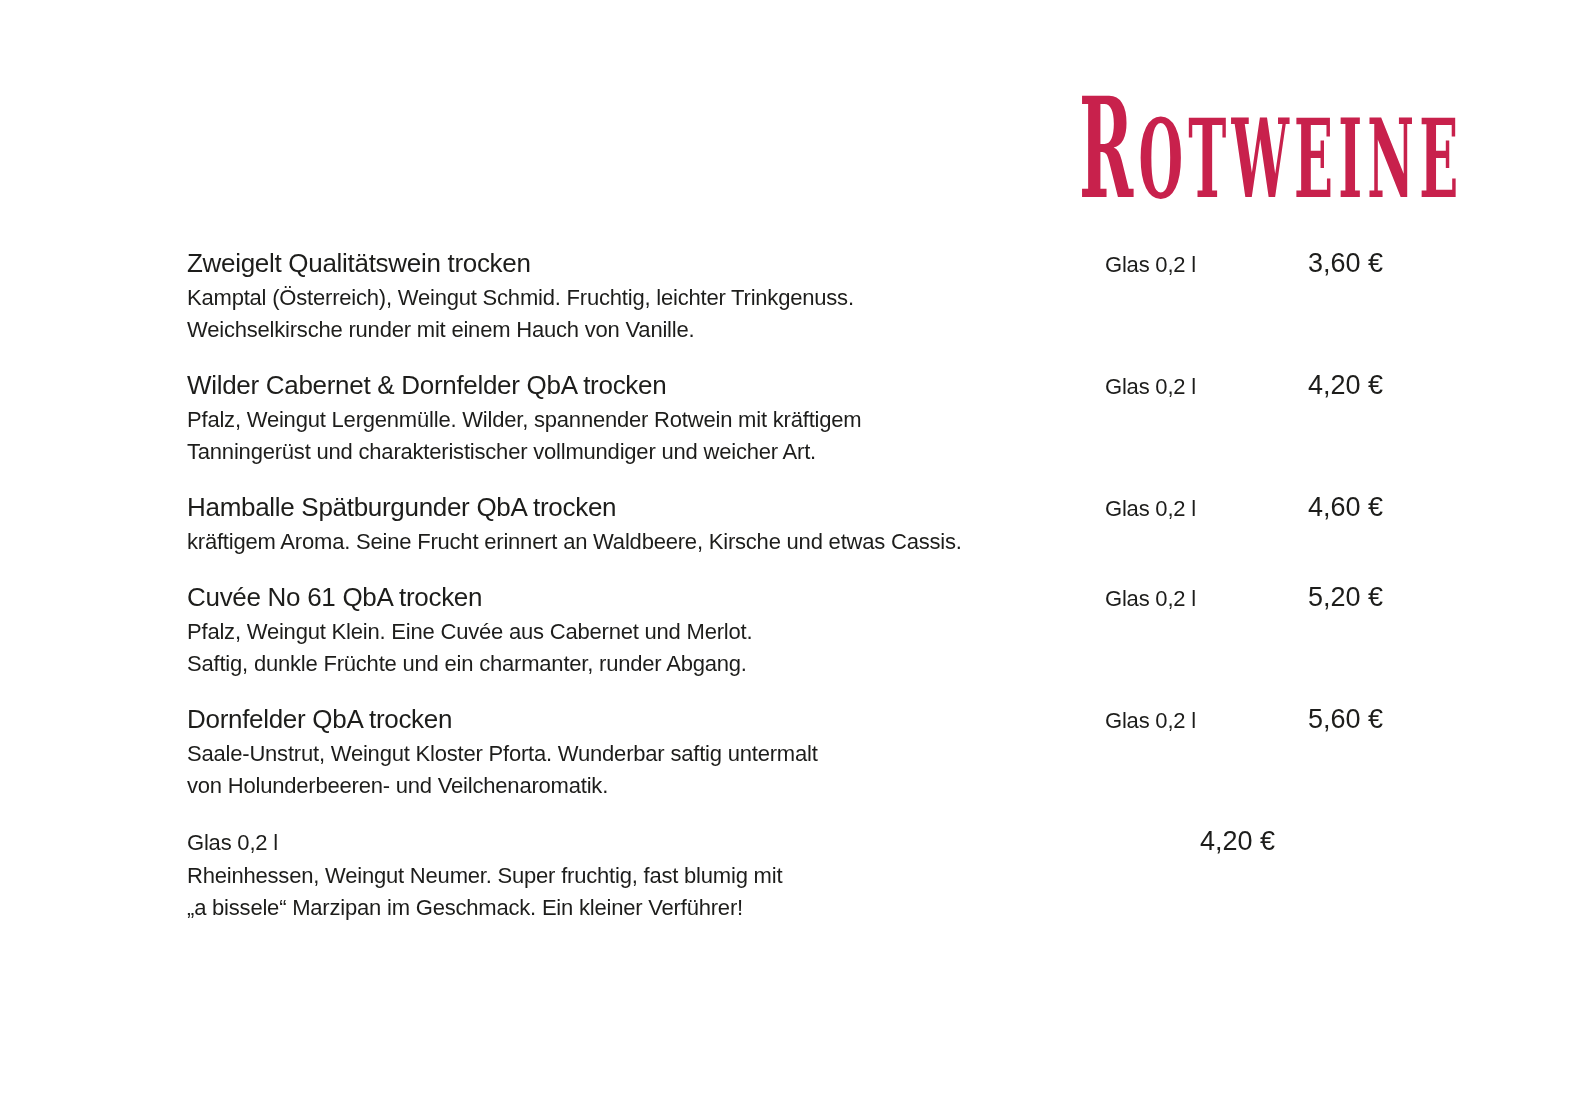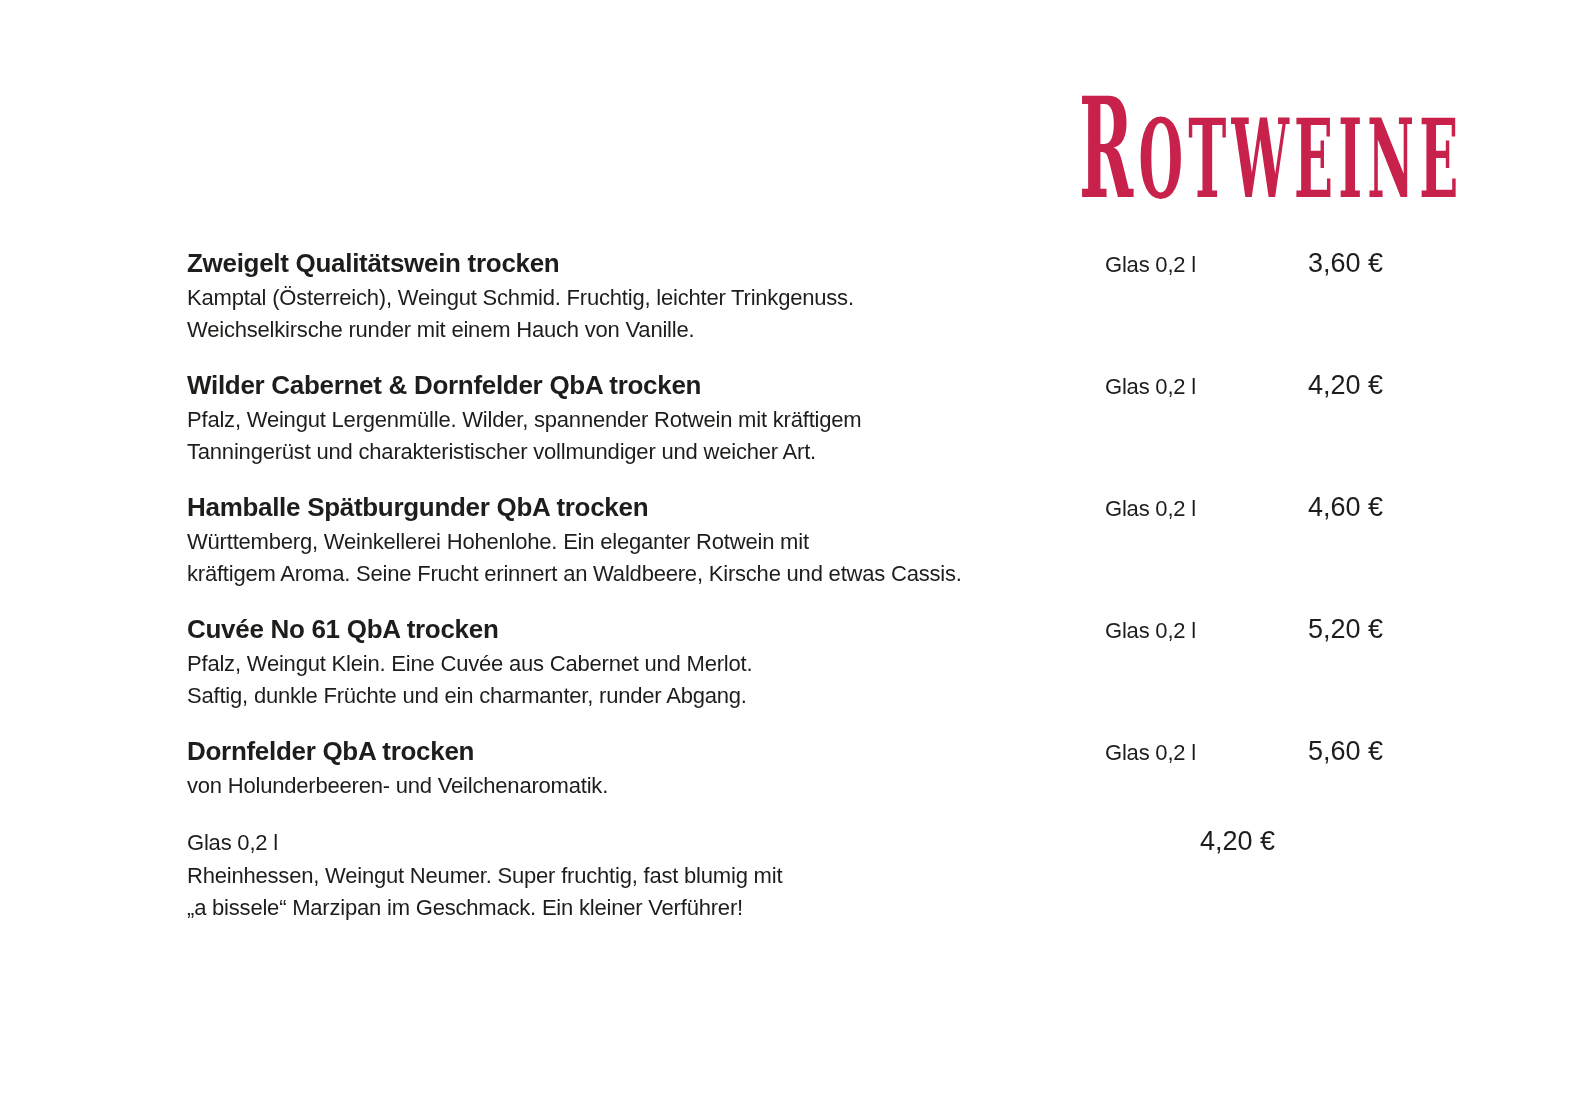--- a/index.html
+++ b/index.html
@@ -51,22 +51,22 @@
   .entry-head {
     display: grid;
     grid-template-columns: 1fr 170px 108px;
     align-items: baseline;
   }
   .entry-name {
     font-size: 26px;
     line-height: 34px;
     letter-spacing: -0.3px;
   }
-  .entry-name .wine-name { font-weight: 700; }
-  .entry-name .wine-variant { font-weight: 700; }
+  .entry-name .wine-name { font-weight: 400; }
+  .entry-name .wine-variant { font-weight: 400; }
   .serving {
     font-size: 22px;
     line-height: 34px;
     letter-spacing: -0.2px;
   }
   .price {
     font-size: 27px;
     line-height: 34px;
     text-align: right;
     white-space: nowrap;
@@ -106,40 +106,40 @@
       <div class="desc">Pfalz, Weingut Lergenmülle. Wilder, spannender Rotwein mit kräftigem</div>
       <div class="desc">Tanningerüst und charakteristischer vollmundiger und weicher Art.</div>
     </div>
 
     <div class="entry">
       <div class="entry-head">
         <div class="entry-name"><span class="wine-name">Hamballe Spätburgunder</span> <span class="wine-variant">QbA trocken</span></div>
         <div class="serving">Glas 0,2 l</div>
         <div class="price">4,60 €</div>
       </div>
-      <div class="desc">Württemberg, Weinkellerei Hohenlohe. Ein eleganter Rotwein mit</div>
       <div class="desc">kräftigem Aroma. Seine Frucht erinnert an Waldbeere, Kirsche und etwas Cassis.</div>
     </div>
 
     <div class="entry">
       <div class="entry-head">
         <div class="entry-name"><span class="wine-name">Cuvée No 61</span> <span class="wine-variant">QbA trocken</span></div>
         <div class="serving">Glas 0,2 l</div>
         <div class="price">5,20 €</div>
       </div>
       <div class="desc">Pfalz, Weingut Klein. Eine Cuvée aus Cabernet und Merlot.</div>
       <div class="desc">Saftig, dunkle Früchte und ein charmanter, runder Abgang.</div>
     </div>
 
     <div class="entry">
       <div class="entry-head">
         <div class="entry-name"><span class="wine-name">Dornfelder</span> <span class="wine-variant">QbA trocken</span></div>
         <div class="serving">Glas 0,2 l</div>
         <div class="price">5,60 €</div>
       </div>
+      <div class="desc">Saale-Unstrut, Weingut Kloster Pforta. Wunderbar saftig untermalt</div>
       <div class="desc">von Holunderbeeren- und Veilchenaromatik.</div>
     </div>
 
     <div class="entry">
       <div class="entry-head">
         <div class="serving">Glas 0,2 l</div>
         <div class="price">4,20 €</div>
       </div>
       <div class="desc">Rheinhessen, Weingut Neumer. Super fruchtig, fast blumig mit</div>
       <div class="desc">„a bissele“ Marzipan im Geschmack. Ein kleiner Verführer!</div>

